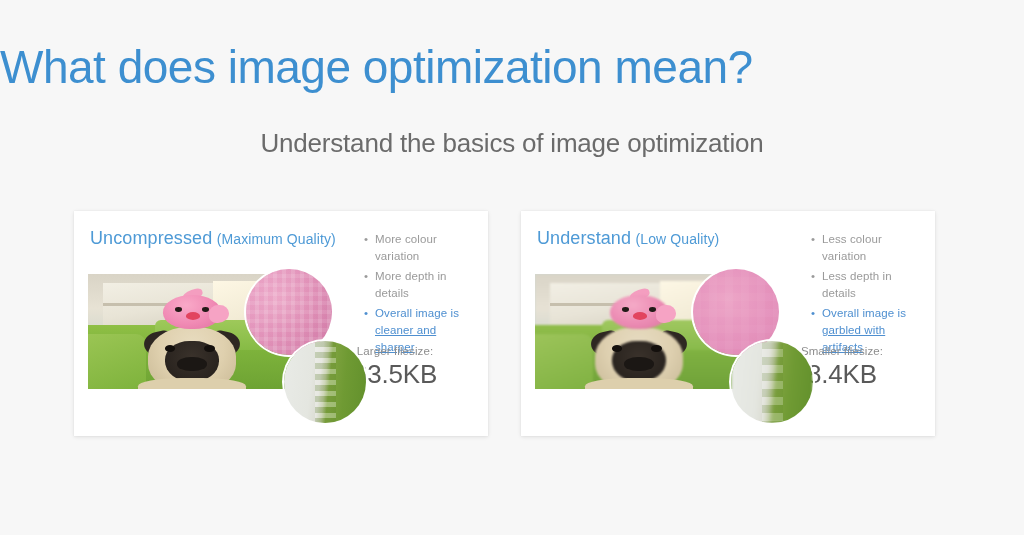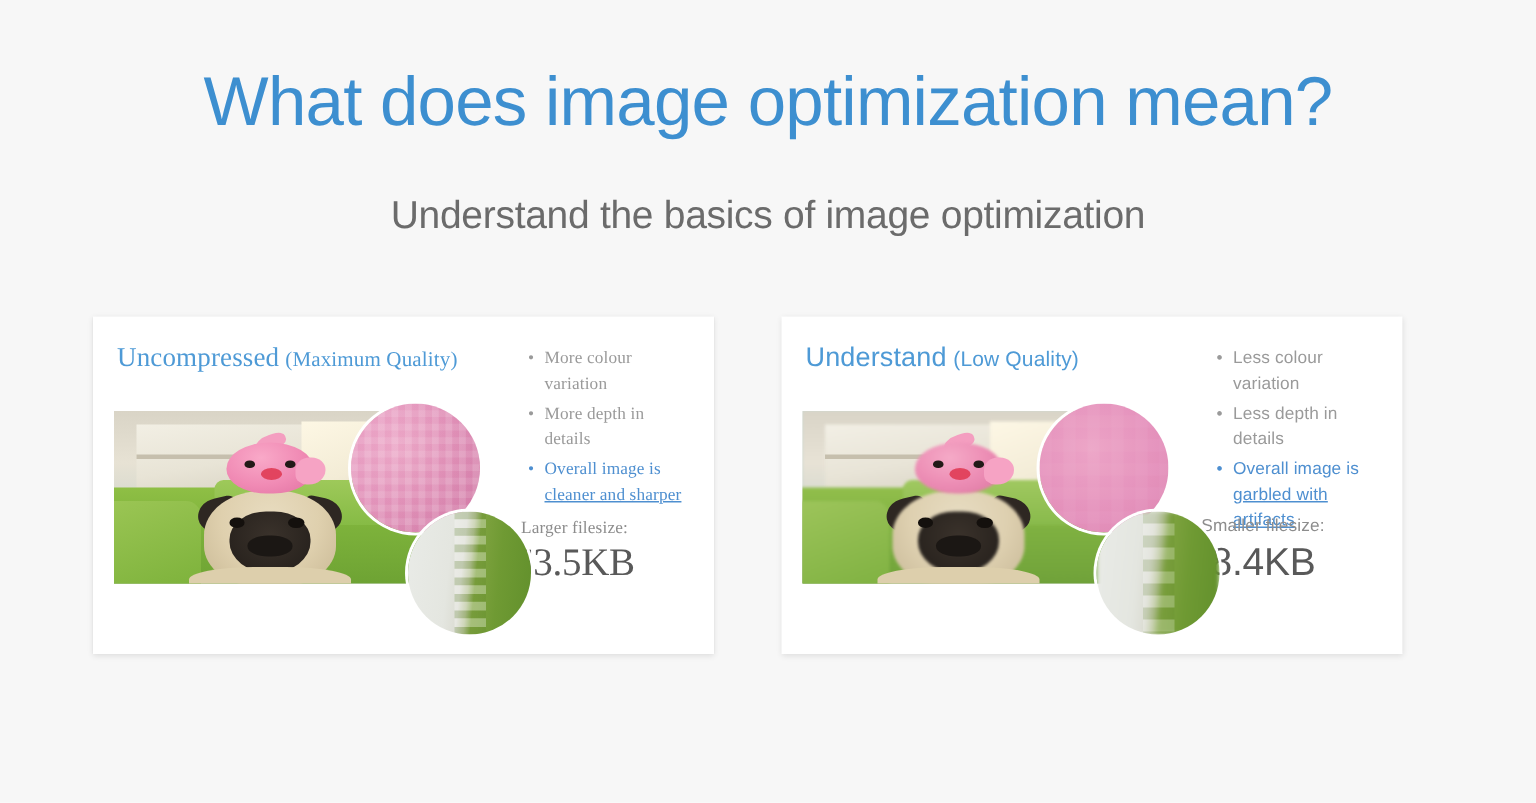--- a/index.html
+++ b/index.html
@@ -14,21 +14,21 @@
     overflow: hidden;
     position: relative;
   }
 
   
   .page-title {
     position: absolute;
     left: 0;
     top: 42px;
     width: 1024px;
-    text-align: center;
+    text-align: left;
     font-size: 46px;
     font-weight: 400;
     letter-spacing: -0.5px;
     color: #3d8fd0;
     line-height: 1.1;
     white-space: nowrap;
   }
   .page-subtitle {
     position: absolute;
     left: 0;
@@ -44,21 +44,21 @@
 
   
   .card {
     position: absolute;
     top: 211px;
     width: 414px;
     height: 225px;
     background: #ffffff;
     box-shadow: 0 1px 4px rgba(0,0,0,0.10), 0 0 1px rgba(0,0,0,0.08);
   }
-  #card-left  { left: 62px; font-family: Liberation Serif, serif; }
+  #card-left  { left: 74px; }
   #card-right { left: 521px; }
 
   .card-title {
     position: absolute;
     left: 16px;
     top: 17px;
     white-space: nowrap;
     color: #4e9ad6;
   }
   .card-title .main {

